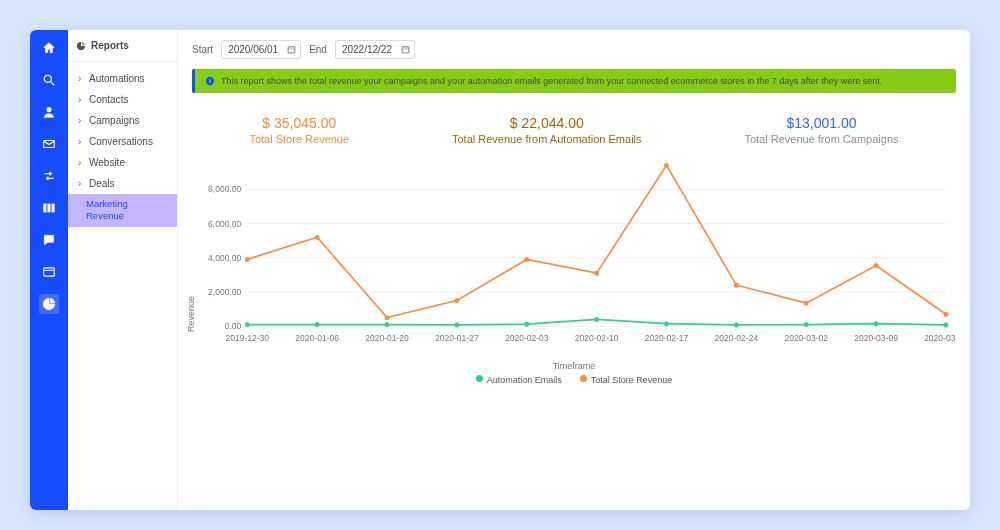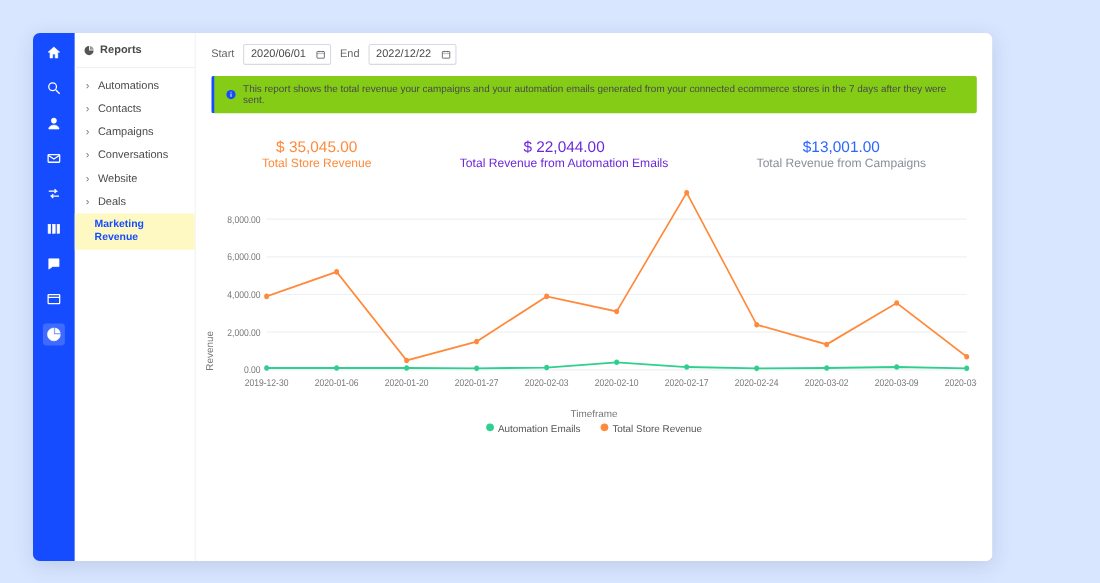--- a/index.html
+++ b/index.html
@@ -9,21 +9,21 @@
     width: 1000px;
     height: 530px;
     overflow: hidden;
     font-size: 11px;
     color: #4a4a4a;
   }
   .app {
     position: absolute;
     left: 30px;
     top: 30px;
-    width: 872px;
+    width: 940px;
     height: 480px;
     border-radius: 6px;
     box-shadow: 0 4px 18px rgba(40,60,120,0.15);
     overflow: hidden;
     display: flex;
     background: #fff;
   }
   
   .rail {
     width: 38px;
@@ -69,23 +69,23 @@
     display: flex;
     align-items: center;
     gap: 4px;
     padding: 4px 10px;
     cursor: pointer;
     line-height: 1.3;
   }
   .sb-item .chev { width: 7px; display: inline-block; color: #777; }
   .sb-item.indent { padding-left: 18px; font-size:9.5px; color:#555; }
   .sb-item.active {
-    background: #fef9c3;
+    background: #c4b5fd;
     color: #154cff;
-    font-weight: 700;
+    font-weight: 400;
   }
   
   .main {
     flex: 1;
     display: flex;
     flex-direction: column;
     background: #fff;
     overflow: hidden;
   }
   .breadcrumb {
@@ -128,21 +128,21 @@
   .info-banner svg { width:10px; height:10px; fill:#154cff; flex-shrink:0; }
   .metrics {
     display: flex;
     justify-content: space-around;
     padding: 12px 20px 8px 20px;
   }
   .metric { text-align: center; }
   .metric .val { font-size: 14px; font-weight: 400; }
   .metric .lbl { font-size: 11px; margin-top: 2px; }
   .m-orange .val, .m-orange .lbl { color: #ff8a3c; }
-  .m-green  .val, .m-green  .lbl { color: #6d28d9; }
+  .m-green  .val, .m-green  .lbl { color: #a16207; }
   .m-blue   .val { color: #2b66ff; }
   .m-blue   .lbl { color: #8a8f99; }
   .chart-wrap {
     flex: 1;
     position: relative;
     margin: 0 14px;
     min-height: 0;
   }
   .ylabel {
     position:absolute;

